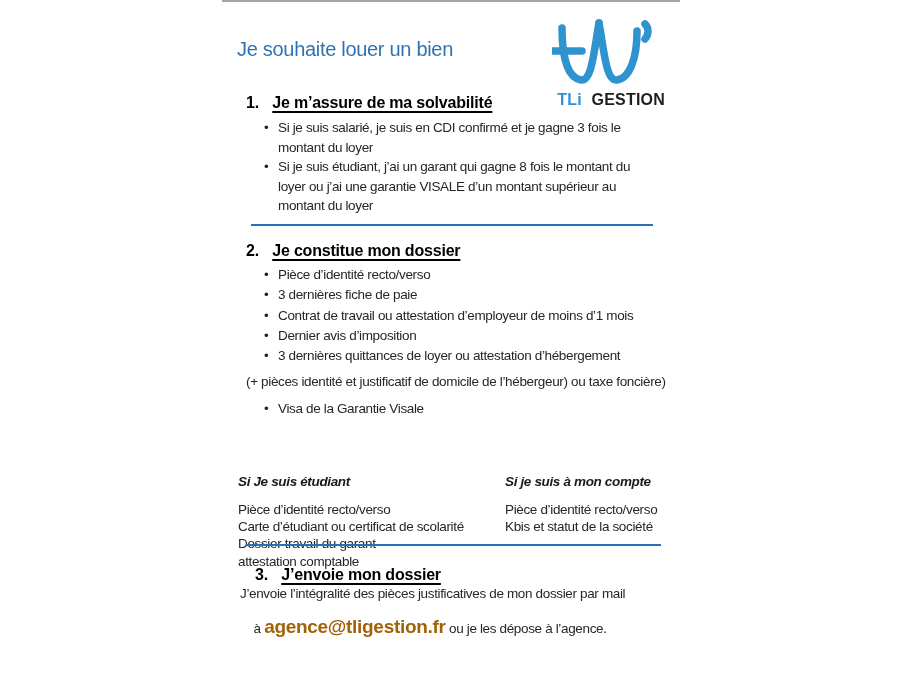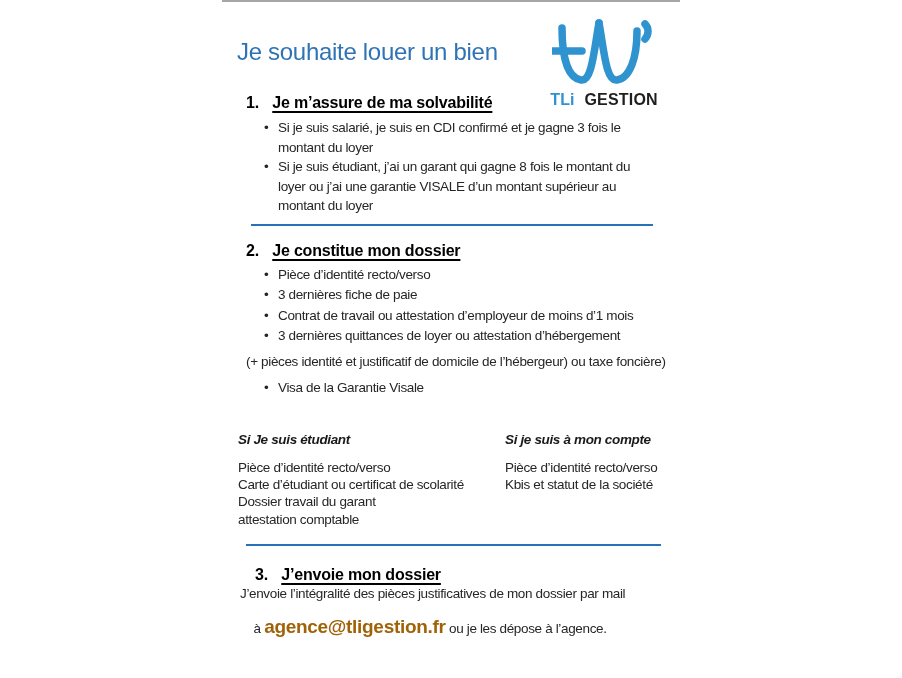--- a/index.html
+++ b/index.html
@@ -4,26 +4,26 @@
 <style>
   html,body{margin:0;padding:0;background:#ffffff;}
   .page{
     position:relative;width:902px;height:678px;background:#ffffff;
     font-family:"Liberation Sans",sans-serif;color:#262626;overflow:hidden;
     margin:0 auto;
   }
   .top-rule{position:absolute;left:222px;top:0;width:458px;height:2px;background:#a6a6a6;}
   .title{
     position:absolute;left:237px;top:38px;margin:0;
-    font-size:24px;font-weight:400;letter-spacing:-0.3px;color:#2e74b5;
+    font-size:20px;font-weight:400;letter-spacing:-0.3px;color:#2e74b5;
   }
   
   .logo{position:absolute;left:543px;top:14px;width:122px;text-align:center;}
   .logo svg{display:block;margin:0 auto;}
-  .logo-caption{margin-top:3px;font-size:16px;font-weight:bold;letter-spacing:0.2px;white-space:nowrap;}
+  .logo-caption{margin-top:3px;font-size:16px;font-weight:bold;letter-spacing:0.2px;white-space:nowrap;text-align:right;}
   .logo-tli{color:#2e93cf;}
   .logo-gestion{color:#1f1f1f;margin-left:5px;}
   
   .sec-heading{position:absolute;font-size:16px;font-weight:bold;color:#000000;letter-spacing:-0.2px;}
   .sec-heading .num{display:inline-block;min-width:22px;}
   .sec-heading .txt{text-decoration:underline;text-underline-offset:3px;text-decoration-thickness:1.5px;}
   .h1{left:246px;top:94px;}
   .h2{left:246px;top:242px;}
   .h3{left:255px;top:566px;}
   
@@ -31,21 +31,21 @@
   .sec1-body{position:absolute;left:246px;top:112px;width:406px;line-height:19.6px;}
   .sec2-body{position:absolute;left:246px;top:259px;width:424px;line-height:20.3px;}
   ul.bullets{margin:6px;padding:0;list-style:none;}
   ul.bullets li{position:relative;padding-left:26px;}
   ul.bullets li::before{content:"\2022";position:absolute;left:12px;}
   .note{padding-left:0;}
   
   .col{position:absolute;font-size:13.5px;letter-spacing:-0.35px;}
   .col-student{left:238px;top:432px;width:285px;}
   .col-self{left:505px;top:432px;width:195px;}
-  .col-heading{font-weight:bold;font-style:italic;color:#1a1a1a;font-size:13.5px;}
+  .col-heading{font-weight:bold;font-style:italic;color:#1a1a1a;font-size:13.5px;margin-top:42px;}
   .col-list{margin:12px 0 0 0;padding:0;list-style:none;line-height:17.2px;}
   
   .divider{position:absolute;height:2px;background:#2671b8;}
   .d1{left:251px;top:224px;width:402px;}
   .d2{left:246px;top:544px;width:415px;}
   
   .p1{position:absolute;left:240px;top:586px;width:430px;}
   .p2{position:absolute;left:240px;top:601px;width:440px;white-space:pre-wrap;}
   .email{font-size:19px;font-weight:bold;color:#a16207;letter-spacing:-0.3px;text-decoration:none;}
 </style>
@@ -88,20 +88,21 @@
 
   <div class="sec-heading h2">
     <span class="num">2.</span>
     <span class="txt">Je constitue mon dossier</span>
   </div>
   <div class="sec2-body body-text">
     <ul class="bullets">
       <li>Pièce d’identité recto/verso</li>
       <li>3 dernières fiche de paie</li>
       <li>Contrat de travail ou attestation d’employeur de moins d’1 mois</li>
+      <li>Dernier avis d’imposition</li>
       <li>3 dernières quittances de loyer ou attestation d’hébergement</li>
     </ul>
     <div class="note">(+ pièces identité et justificatif de domicile de l’hébergeur) ou taxe foncière)</div>
     <ul class="bullets">
       <li>Visa de la Garantie Visale</li>
     </ul>
   </div>
 
   <div class="col col-student">
     <div class="col-heading">Si Je suis étudiant</div>

